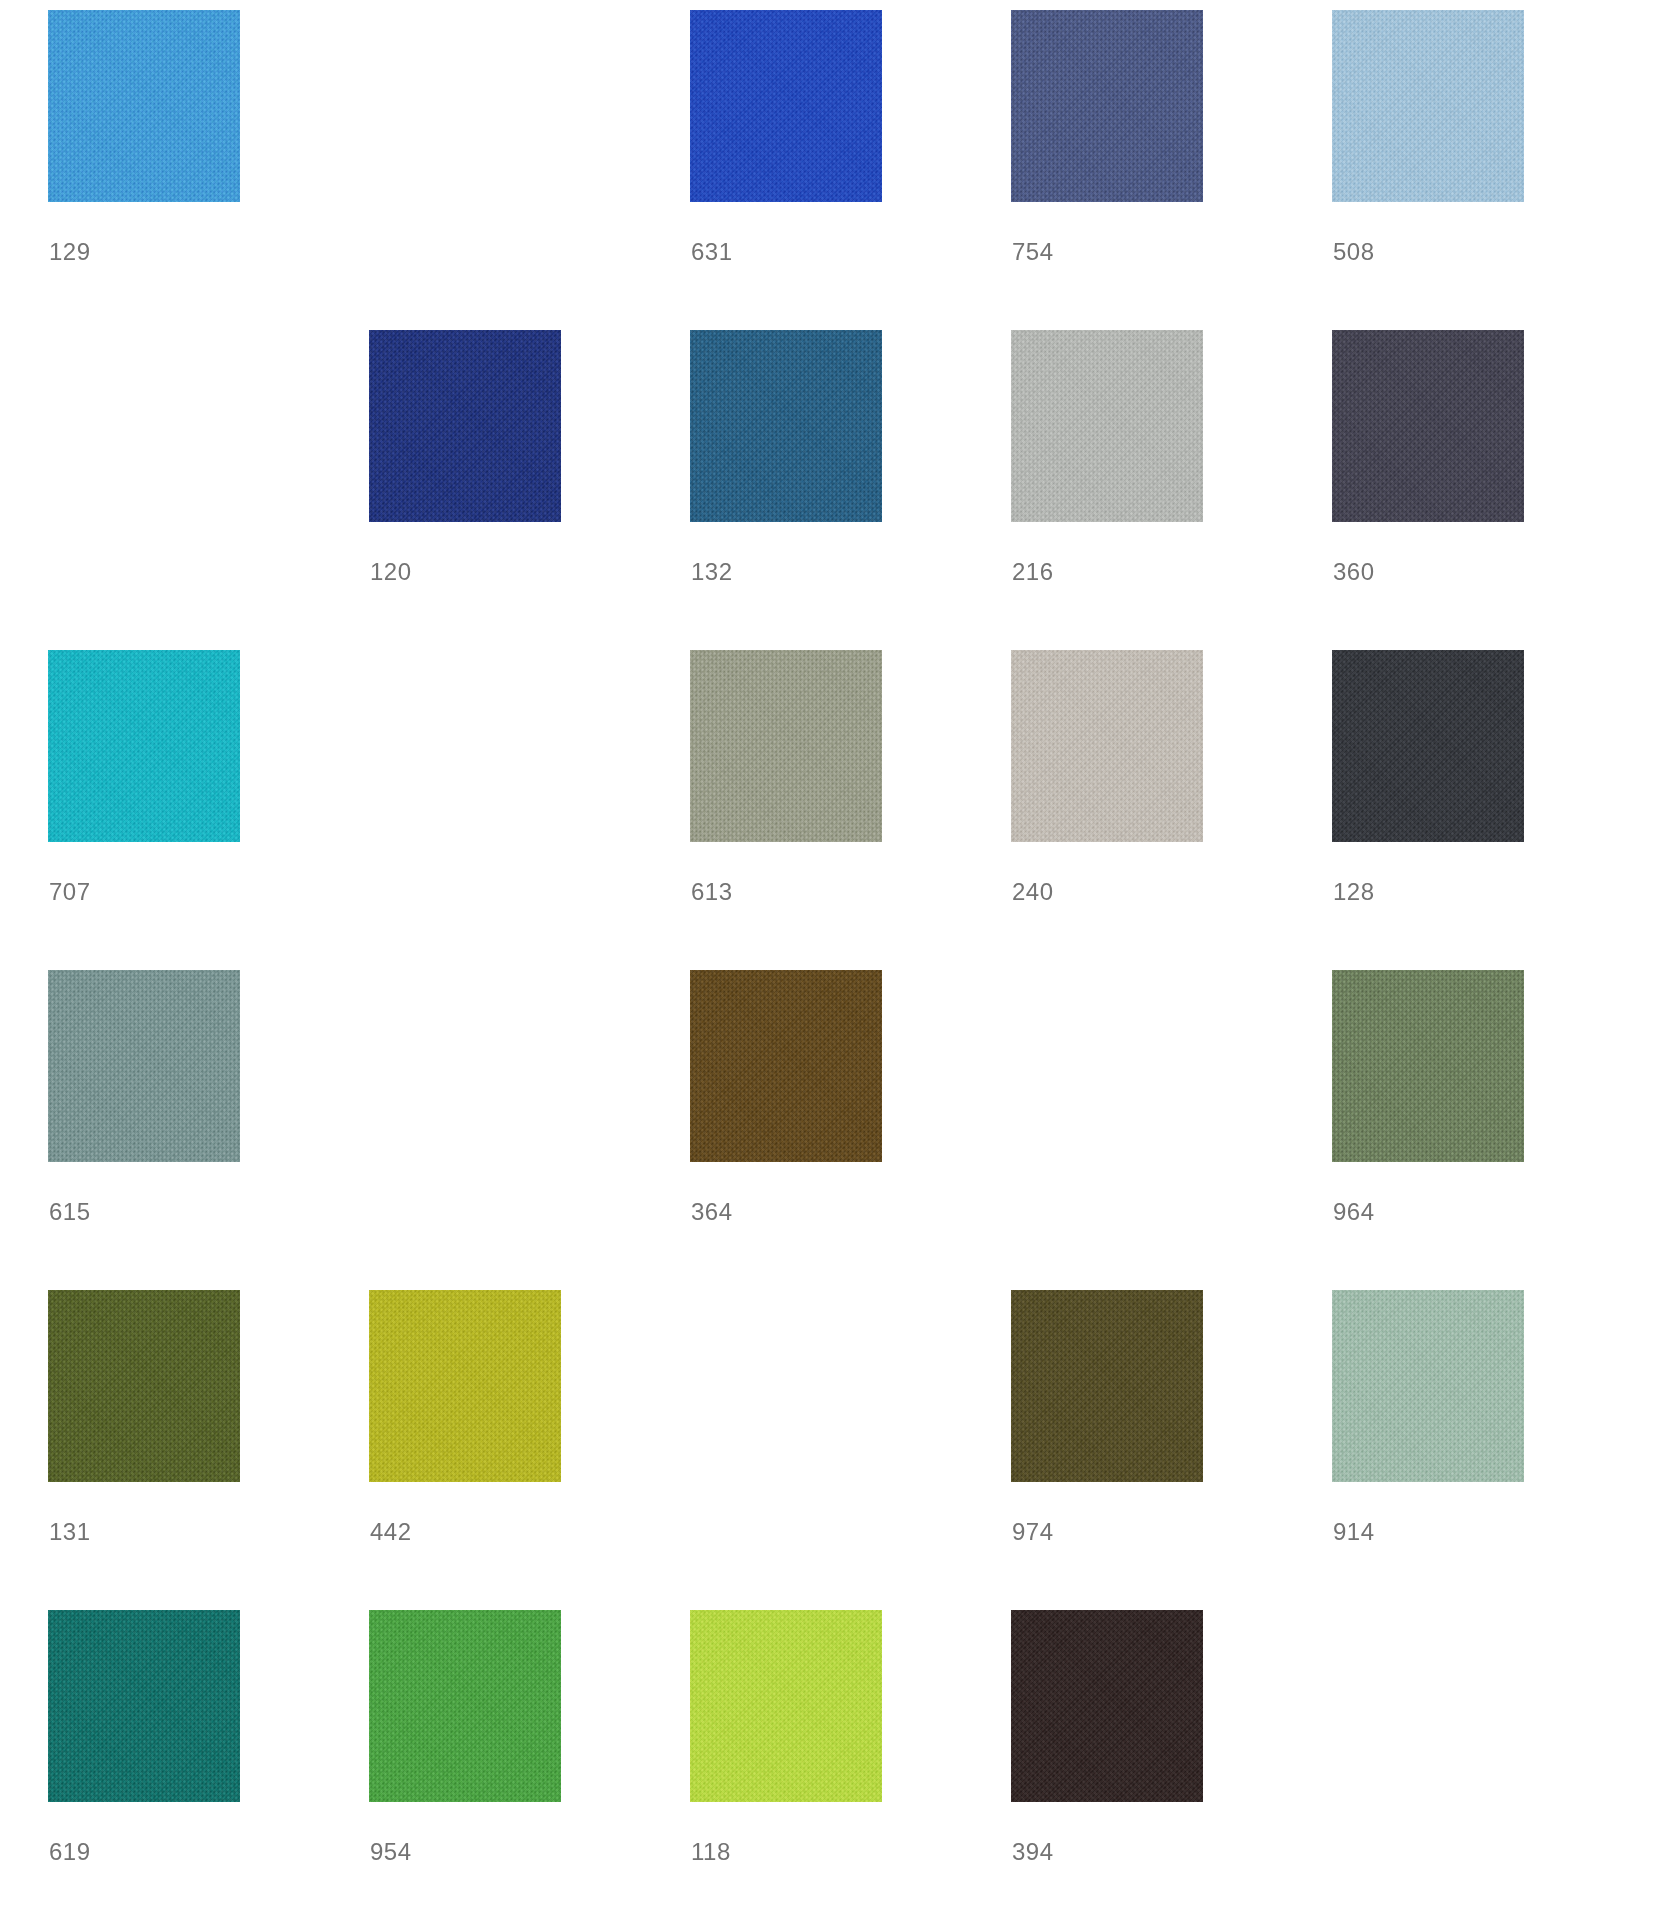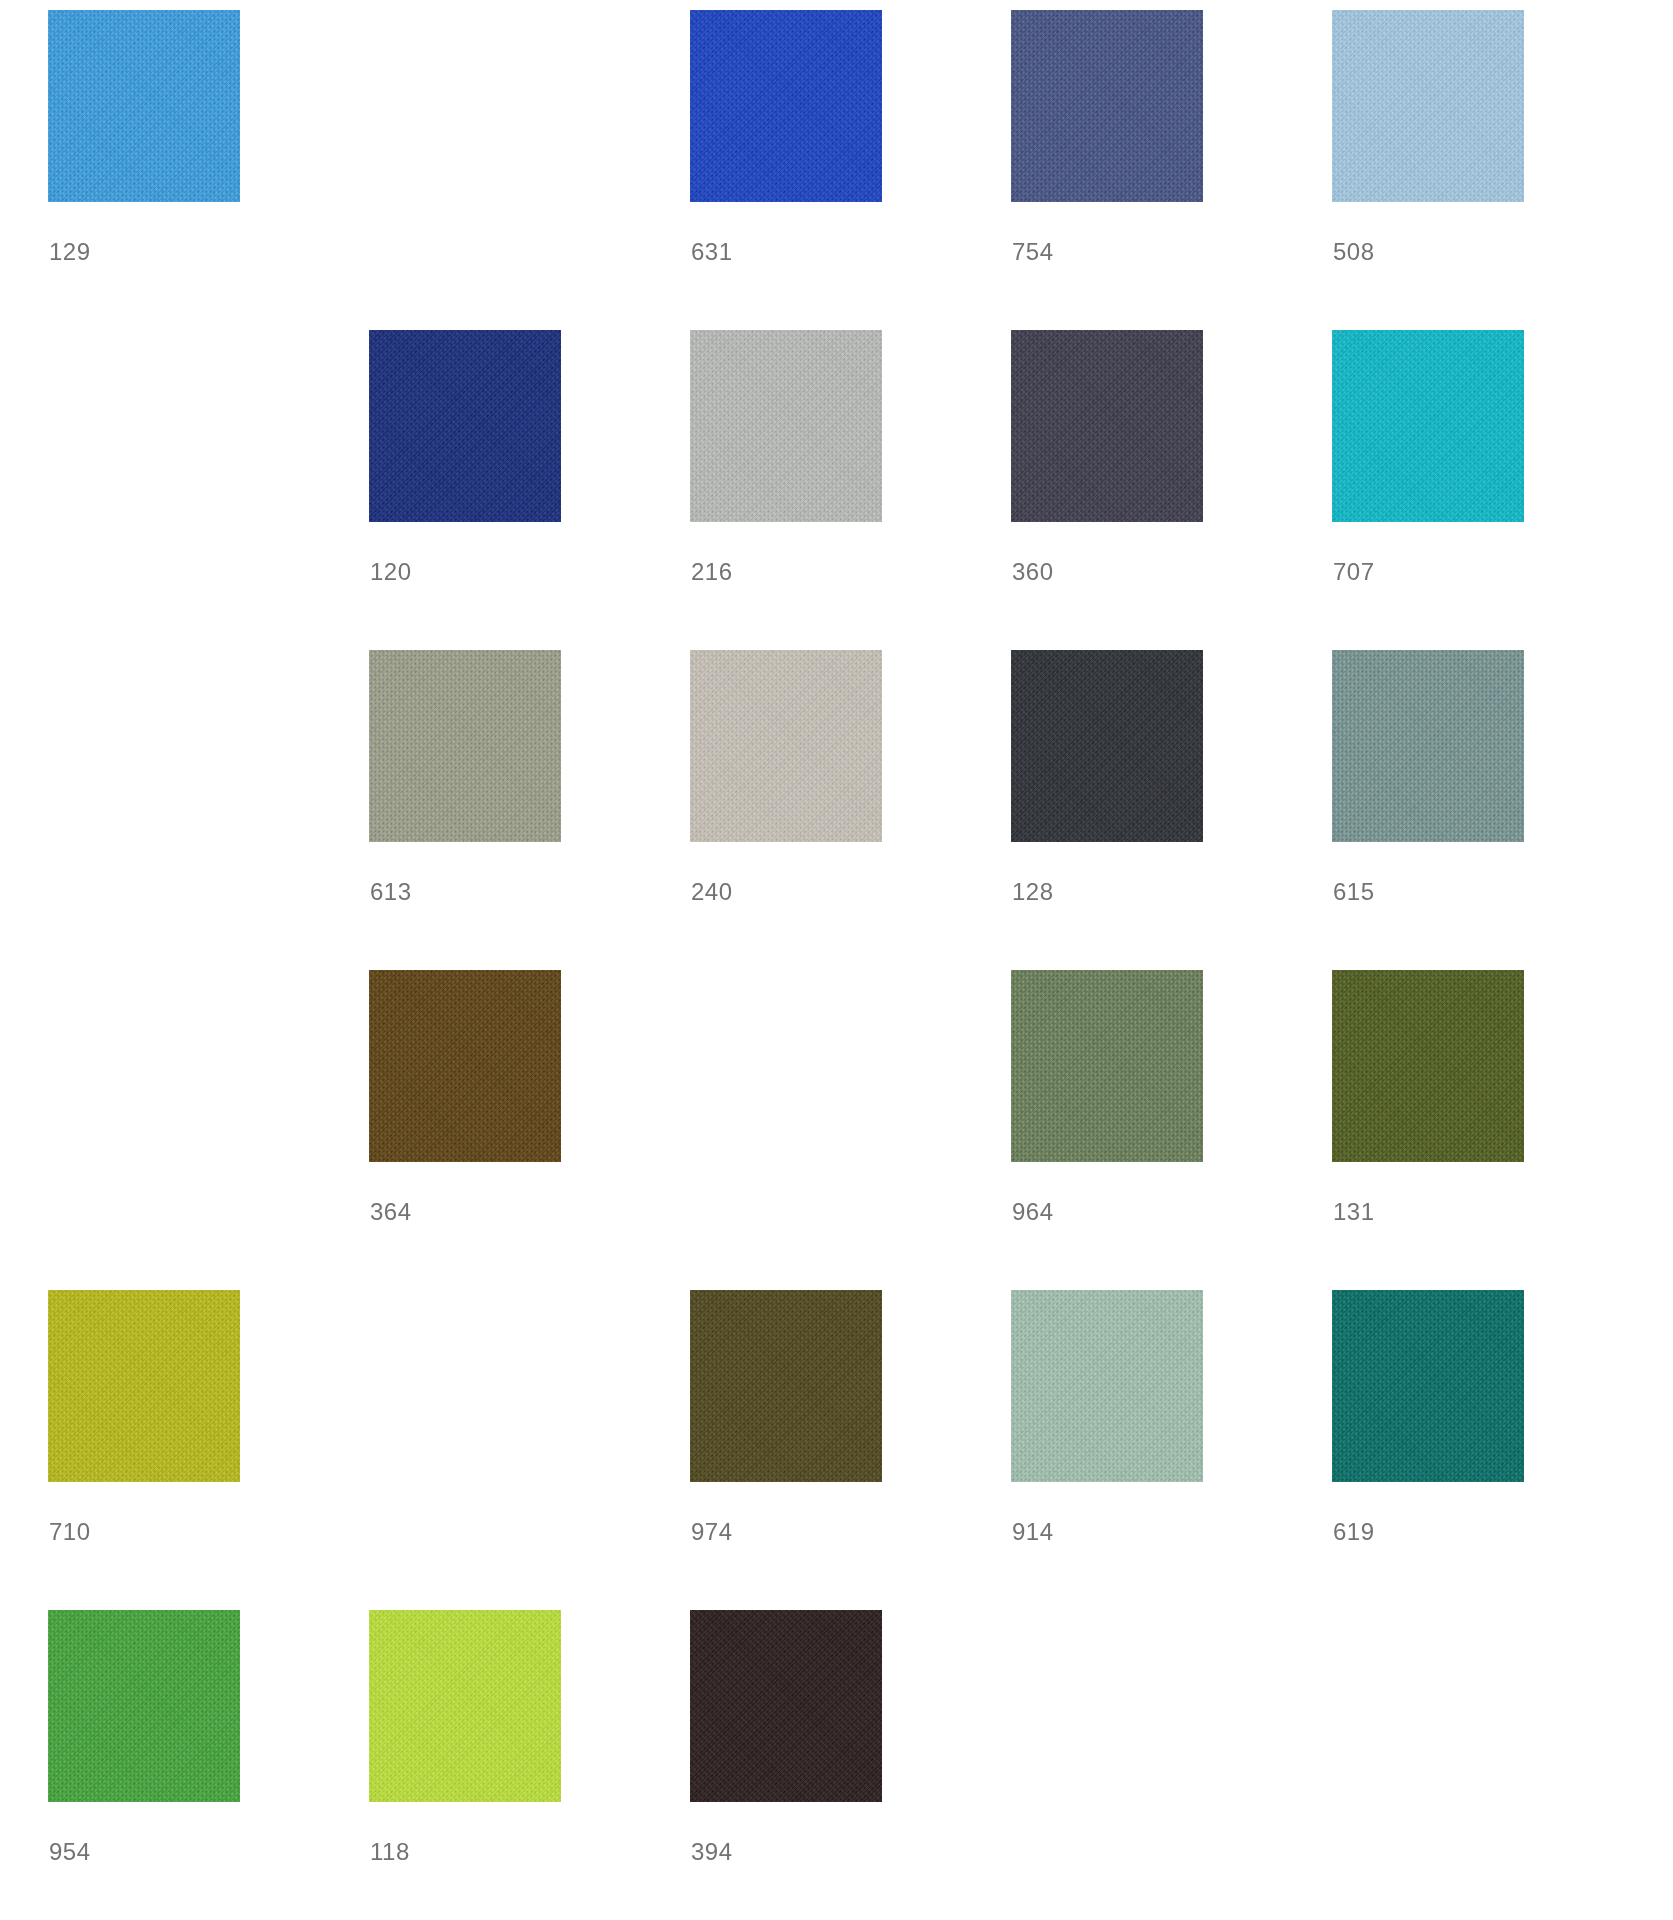--- a/index.html
+++ b/index.html
@@ -120,20 +120,24 @@
       <div class="swatch-cell">
         <div class="swatch-chip" style="background-color: rgb(159, 195, 220);"></div>
         <div class="swatch-label">508</div>
       </div>
       <div class="swatch-cell is-empty"></div>
       <div class="swatch-cell">
         <div class="swatch-chip" style="background-color: rgb(27, 45, 120);"></div>
         <div class="swatch-label">120</div>
       </div>
       <div class="swatch-cell">
+        <div class="swatch-chip" style="background-color: rgb(34, 90, 127);"></div>
+        <div class="swatch-label">132</div>
+      </div>
+      <div class="swatch-cell">
         <div class="swatch-chip" style="background-color: rgb(180, 183, 179);"></div>
         <div class="swatch-label">216</div>
       </div>
       <div class="swatch-cell">
         <div class="swatch-chip" style="background-color: rgb(62, 61, 76);"></div>
         <div class="swatch-label">360</div>
       </div>
       <div class="swatch-cell">
         <div class="swatch-chip" style="background-color: rgb(18, 180, 196);"></div>
         <div class="swatch-label">707</div>
@@ -164,21 +168,21 @@
       <div class="swatch-cell">
         <div class="swatch-chip" style="background-color: rgb(104, 123, 88);"></div>
         <div class="swatch-label">964</div>
       </div>
       <div class="swatch-cell">
         <div class="swatch-chip" style="background-color: rgb(79, 92, 34);"></div>
         <div class="swatch-label">131</div>
       </div>
       <div class="swatch-cell">
         <div class="swatch-chip" style="background-color: rgb(180, 181, 29);"></div>
-        <div class="swatch-label">710</div>
+        <div class="swatch-label">442</div>
       </div>
       <div class="swatch-cell is-empty"></div>
       <div class="swatch-cell">
         <div class="swatch-chip" style="background-color: rgb(78, 71, 32);"></div>
         <div class="swatch-label">974</div>
       </div>
       <div class="swatch-cell">
         <div class="swatch-chip" style="background-color: rgb(157, 188, 170);"></div>
         <div class="swatch-label">914</div>
       </div>

